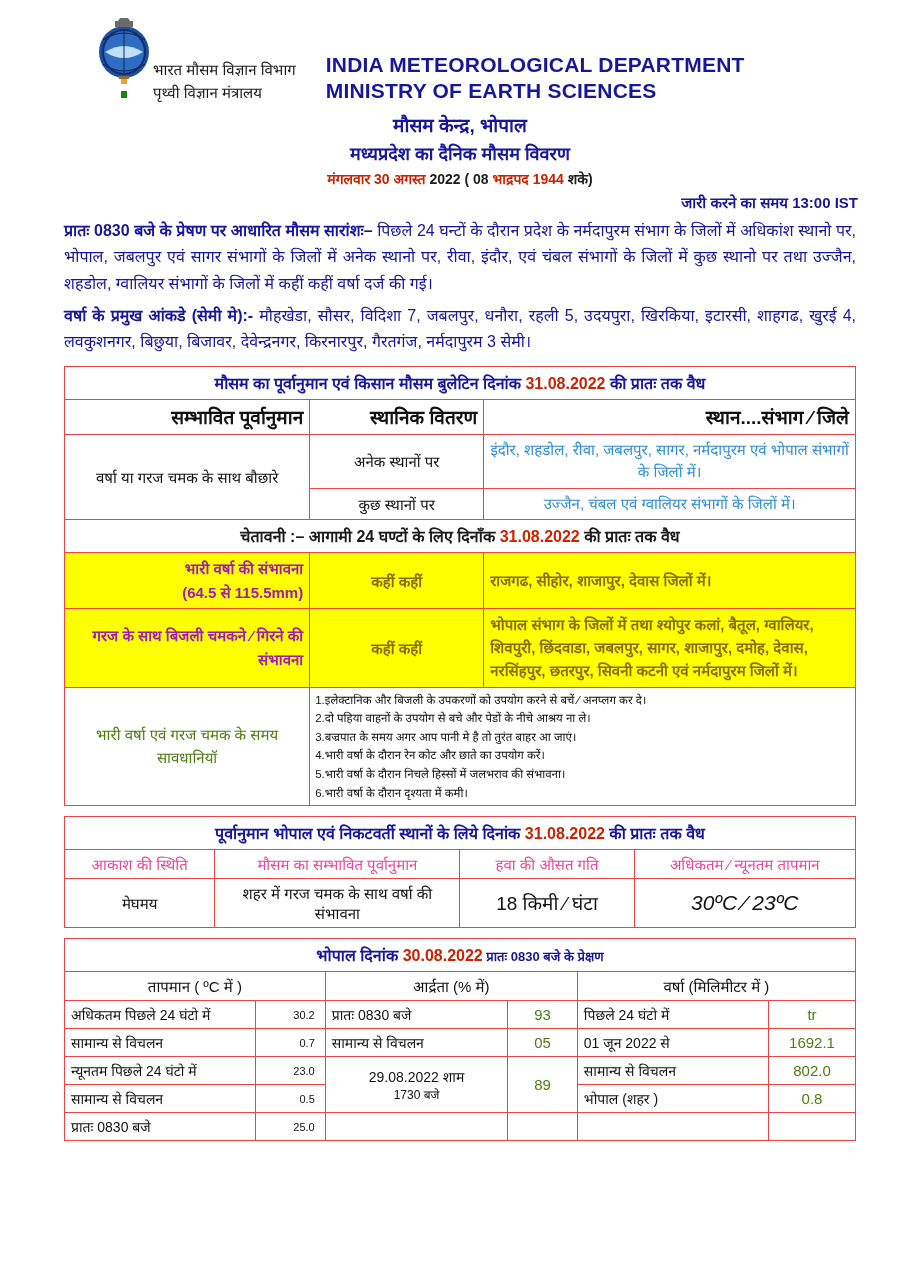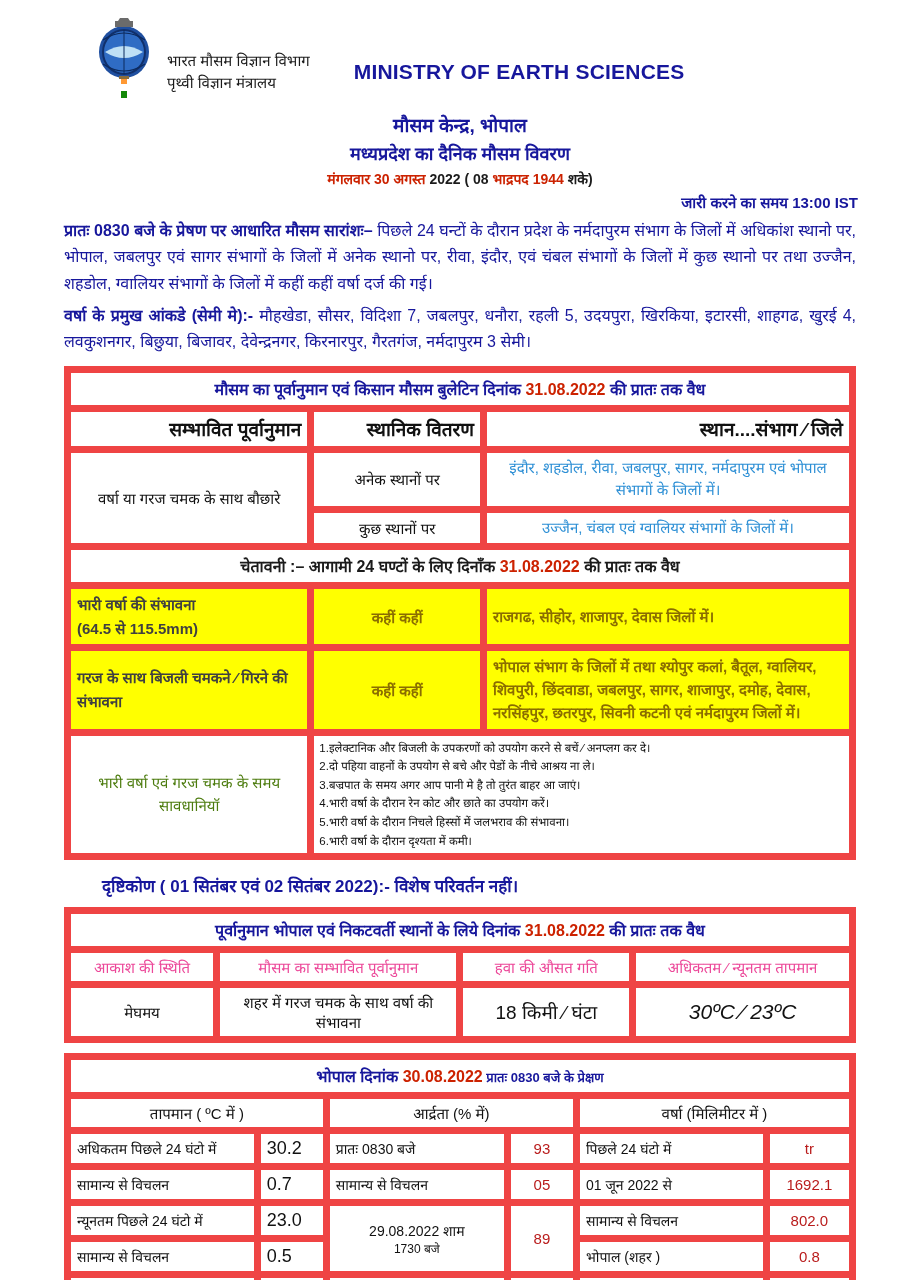--- a/index.html
+++ b/index.html
@@ -18,22 +18,21 @@
     width: 920px;
     min-height: 1280px;
     box-sizing: border-box;
     padding: 18px 40px 10px 40px;
     position: relative;
   }
 
   
   .header {
     display: flex;
-    align-items: center;
-    gap: 14px;
+    align-items: flex-end;
     padding-left: 55px;
     margin-bottom: 4px;
   }
   .emblem {
     width: 58px;
     height: 86px;
     flex: 0 0 58px;
     position: relative;
   }
   .emblem svg { display:block; }
@@ -102,21 +101,21 @@
   
   table {
     border-collapse: collapse;
     width: 100%;
   }
   .tbl-wrap {
     margin: 10px 24px 0 24px;
     width: calc(100% - 48px);
   }
   td, th {
-    border: 7px solid #ef4444;
+    border: 1px solid #ef4444;
     padding: 4px 6px;
     vertical-align: middle;
     font-size: 15px;
   }
 
   
   .fc-head {
     text-align: center;
     color: #17179c;
     font-weight: bold;
@@ -146,24 +145,24 @@
   .warn-head {
     text-align: center;
     font-weight: bold;
     font-size: 16px;
     color: #cc2200;
     padding: 5px 4px;
   }
   .warn-head .dk { color: #1b1b1b; }
   .yellow { background: #ffff00; }
   .warn-l {
-    color: #404040;
-    font-weight: bold;
-    font-size: 15px;
-    text-align: left;
+    color: #a21caf;
+    font-weight: bold;
+    font-size: 15px;
+    text-align: right;
     line-height: 1.55;
   }
   .warn-m {
     color: #8a6d00;
     font-weight: bold;
     font-size: 15px;
     text-align: center;
   }
   .warn-r {
     color: #8a6d00;
@@ -241,28 +240,29 @@
     font-size: 15px;
     color: #111;
   }
   .obs-lbl {
     font-size: 14px;
     color: #111;
     text-align: left;
     white-space: nowrap;
   }
   .obs-num {
-    font-size: 18px;
-    color: #111;
+    font-size: 11px;
+    color: #111;
+    text-align: right;
     padding-right: 10px;
     white-space: nowrap;
   }
   .obs-num-c {
     font-size: 15px;
-    color: #b91c1c;
+    color: #4d7c0f;
     text-align: center;
   }
   .obs-sub { font-size: 12px; }
 
   .signature {
     text-align: right;
     font-size: 15px;
     margin: 14px 28px 0 0;
     color: #111;
   }
@@ -291,20 +291,21 @@
         <rect x="26" y="66" width="6" height="7" fill="#ffffff"></rect>
         <rect x="26" y="73" width="6" height="7" fill="#138808"></rect>
         <rect x="24" y="58" width="10" height="3" fill="#8a6d3b"></rect>
       </svg>
     </div>
     <div class="hindi-dept">
       <div>भारत मौसम विज्ञान विभाग</div>
       <div>पृथ्वी विज्ञान मंत्रालय</div>
     </div>
     <div class="eng-dept">
+      <span class="l1">INDIA METEOROLOGICAL DEPARTMENT</span>
       <span class="l2">MINISTRY OF EARTH SCIENCES</span>
     </div>
   </div>
 
   <div class="title-block">
     <div class="t1">मौसम केन्द्र, भोपाल</div>
     <div class="t2">मध्यप्रदेश का दैनिक मौसम विवरण</div>
     <div class="t3">
       <span>मंगलवार 30 अगस्त </span><span class="blk">2022 ( 08 </span><span>भाद्रपद 1944 </span><span class="blk">शके)</span>
     </div>
@@ -370,23 +371,20 @@
           <div>3.बज्रपात के समय अगर आप पानी मे है तो तुरंत बाहर आ जाएं।</div>
           <div>4.भारी वर्षा के दौरान रेन कोट और छाते का उपयोग करें।</div>
           <div>5.भारी वर्षा के दौरान निचले हिस्सों में जलभराव की संभावना।</div>
           <div>6.भारी वर्षा के दौरान दृश्यता में कमी।</div>
         </td>
       </tr>
     </tbody>
       </table>
   </div>
 
-  <div class="outlook">
-    <span>दृष्टिकोण ( 01 सितंबर एवं 02 सितंबर 2022):-</span><span> विशेष परिवर्तन नहीं।</span>
-  </div>
 
   <div class="tbl-wrap">
     <table>
       <tbody>
           <tr>
         <td colspan="4" class="bh-head">
           <span>पूर्वानुमान भोपाल एवं निकटवर्ती स्थानों के लिये दिनांक </span><span class="red">31.08.2022</span><span> की प्रातः तक वैध</span>
         </td>
       </tr>
       <tr>

